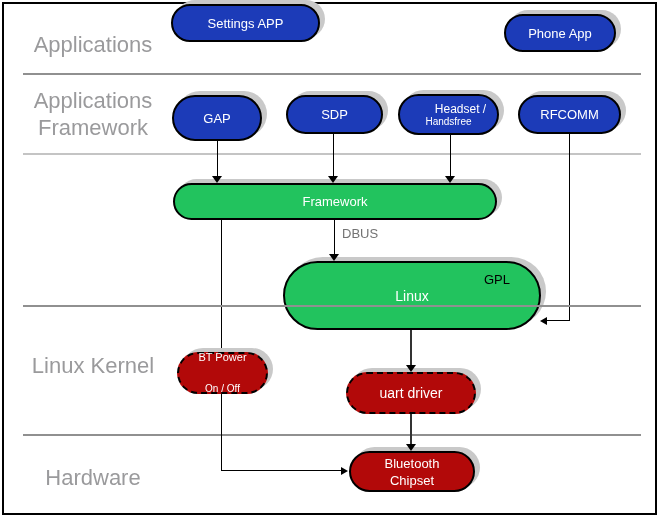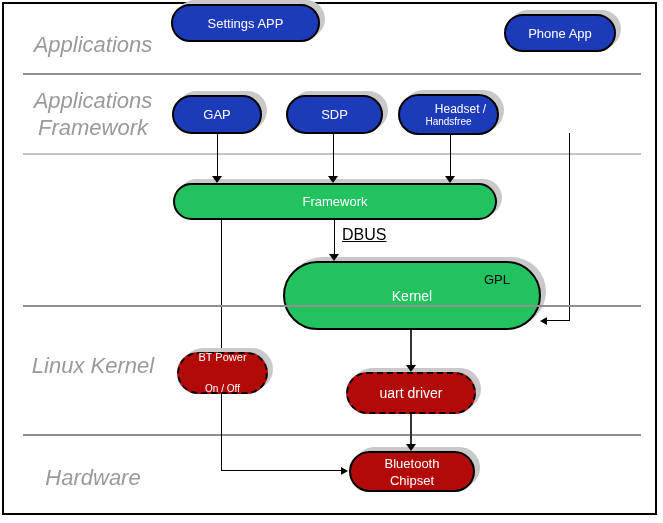--- a/index.html
+++ b/index.html
@@ -6,21 +6,21 @@
   body{width:663px;height:523px;position:relative;overflow:hidden;
        font-family:"Liberation Sans", sans-serif;}
   .canvas{position:absolute;inset:0;background:var(--bg,#fff);}
   .frame{position:absolute;left:2px;top:2px;width:655px;height:513px;
          border:2px solid #000;box-sizing:border-box;z-index:0;}
   .divider{position:absolute;left:23px;width:618px;height:2px;z-index:1;}
   .div-dark{background:var(--divider-dark,#909090);}
   .div-light{background:var(--divider-light,#c4c4c4);}
   #divider-3{z-index:3;}
   .layer-label{position:absolute;color:var(--label-gray,#9a9a9c);
-         font-size:22px;line-height:27px;text-align:center;z-index:1;font-style:italic;}
+         font-size:22px;line-height:27px;text-align:center;z-index:1;}
   .pill{position:absolute;box-sizing:border-box;border:2px solid #000;
         border-radius:40px;display:flex;flex-direction:column;
         align-items:center;justify-content:center;color:#fff;
         font-size:13px;z-index:2;
         box-shadow:5px -4px 0 var(--shadow,#c9c9c9);}
   .blue{background:var(--app-blue,#1c3bb8);}
   .green{background:var(--lib-green,#22c35e);}
   .red{background:var(--kernel-red,#b20909);}
   .dashed{border-style:dashed;gap:19px;}
   .line{position:absolute;background:#000;z-index:1;}
@@ -30,21 +30,21 @@
            border-top:7px solid #000;}
   .ah-left{border-top:4px solid transparent;border-bottom:4px solid transparent;
            border-right:7px solid #000;}
   .ah-right{border-top:4px solid transparent;border-bottom:4px solid transparent;
             border-left:7px solid #000;}
   .small-line1{font-size:12px;line-height:14px;margin-left:24px;}
   .small-line2{font-size:10px;line-height:12px;}
   .tiny-line1{font-size:11px;line-height:13px;}
   .tiny-line2{font-size:10px;line-height:12px;}
   .two-line{font-size:13px;line-height:17px;}
-  .edge-label{position:absolute;color:#000000;font-size:16px;z-index:2;text-decoration:underline;}
+  .edge-label{position:absolute;color:#737373;font-size:13px;z-index:2;}
   .gpl-tag{position:absolute;top:9px;right:29px;color:#000000;font-size:13px;}
 </style>
 </head>
 <body>
 
 <div class="canvas">
 
   <div class="frame"></div>
 
   <div class="divider div-dark" style="top:73px"></div>
@@ -87,36 +87,39 @@
   <div class="line" style="left:221px;top:470px;width:120px;height:1px"></div>
   <div class="ah ah-right" style="left:341px;top:467px"></div>
 
   <div class="pill blue" style="left:171px;top:4px;width:149px;height:38px">
     <span>Settings APP</span>
   </div>
   <div class="pill blue" style="left:504px;top:14px;width:112px;height:38px">
     <span>Phone App</span>
   </div>
 
-  <div class="pill blue" style="left:172px;top:95px;width:90px;height:39px">
+  <div class="pill blue" style="left:172px;top:95px;width:90px;height:46px">
     <span>GAP</span>
   </div>
   <div class="pill blue" style="left:286px;top:95px;width:97px;height:39px">
     <span>SDP</span>
   </div>
   <div class="pill blue" style="left:398px;top:94px;width:101px;height:41px">
     <span class="small-line1">Headset /</span>
     <span class="small-line2">Handsfree</span>
   </div>
+  <div class="pill blue" style="left:518px;top:95px;width:103px;height:39px">
+    <span>RFCOMM</span>
+  </div>
 
   <div class="pill green" style="left:173px;top:183px;width:324px;height:37px">
     <span>Framework</span>
   </div>
   <div class="pill green" style="left:283px;top:261px;width:258px;height:69px;font-size:14px">
-    <span>Kernel</span>
+    <span>Linux</span>
     <span class="gpl-tag">GPL</span>
   </div>
 
   <div class="pill red dashed" style="left:177px;top:352px;width:91px;height:42px">
     <span class="tiny-line1">BT Power</span>
     <span class="tiny-line2">On / Off</span>
   </div>
   <div class="pill red dashed" style="left:346px;top:372px;width:130px;height:42px;font-size:14px">
     <span>uart driver</span>
   </div>

